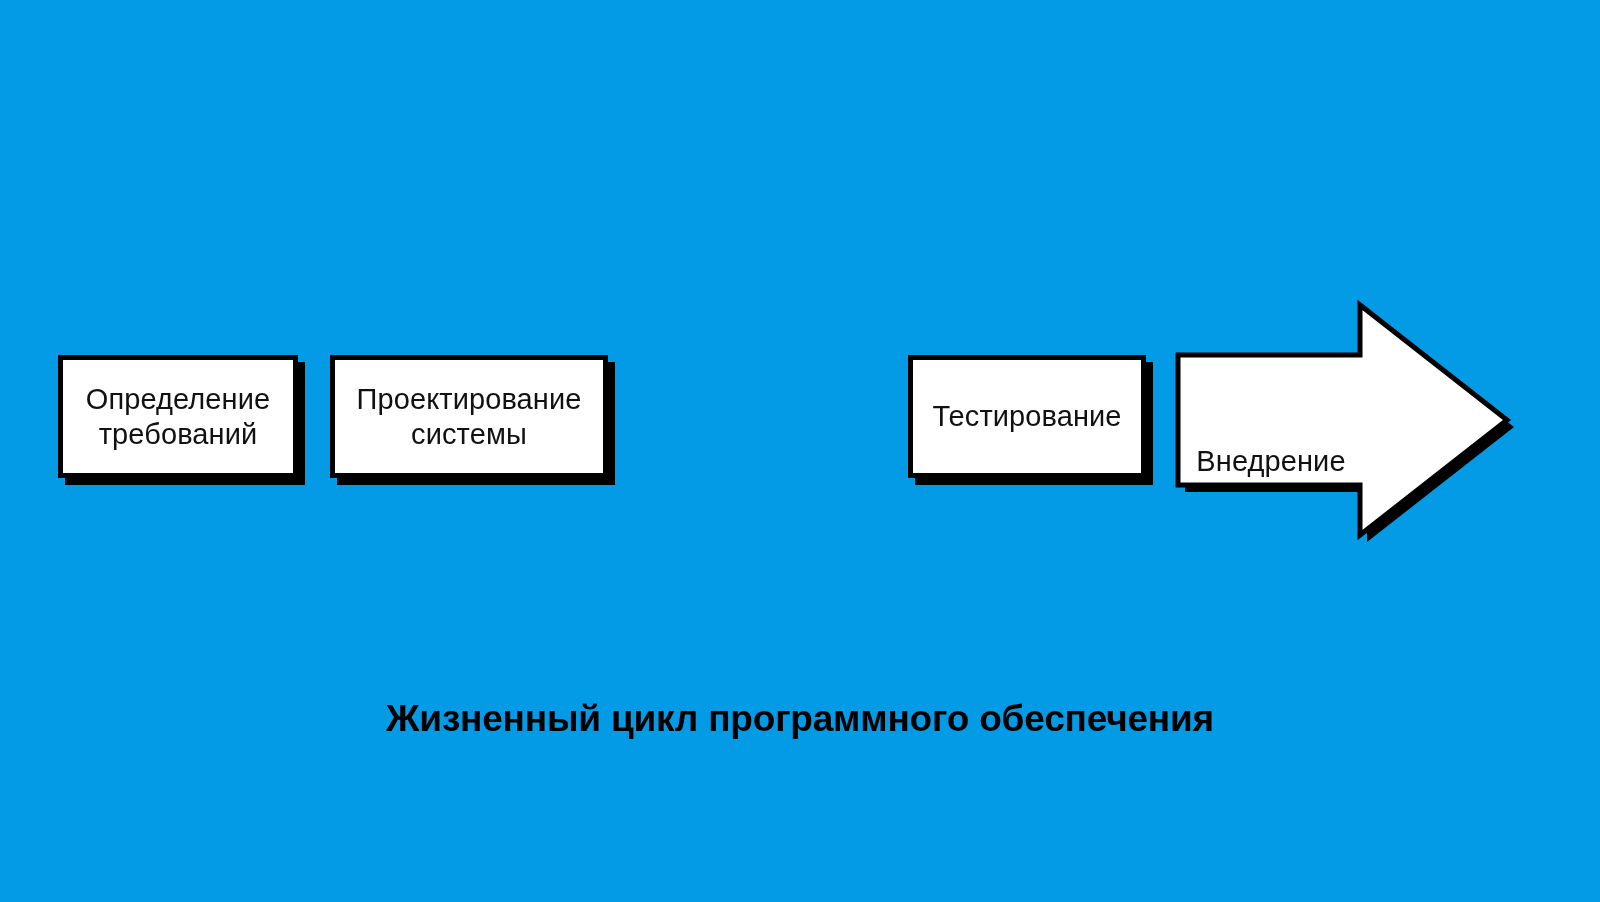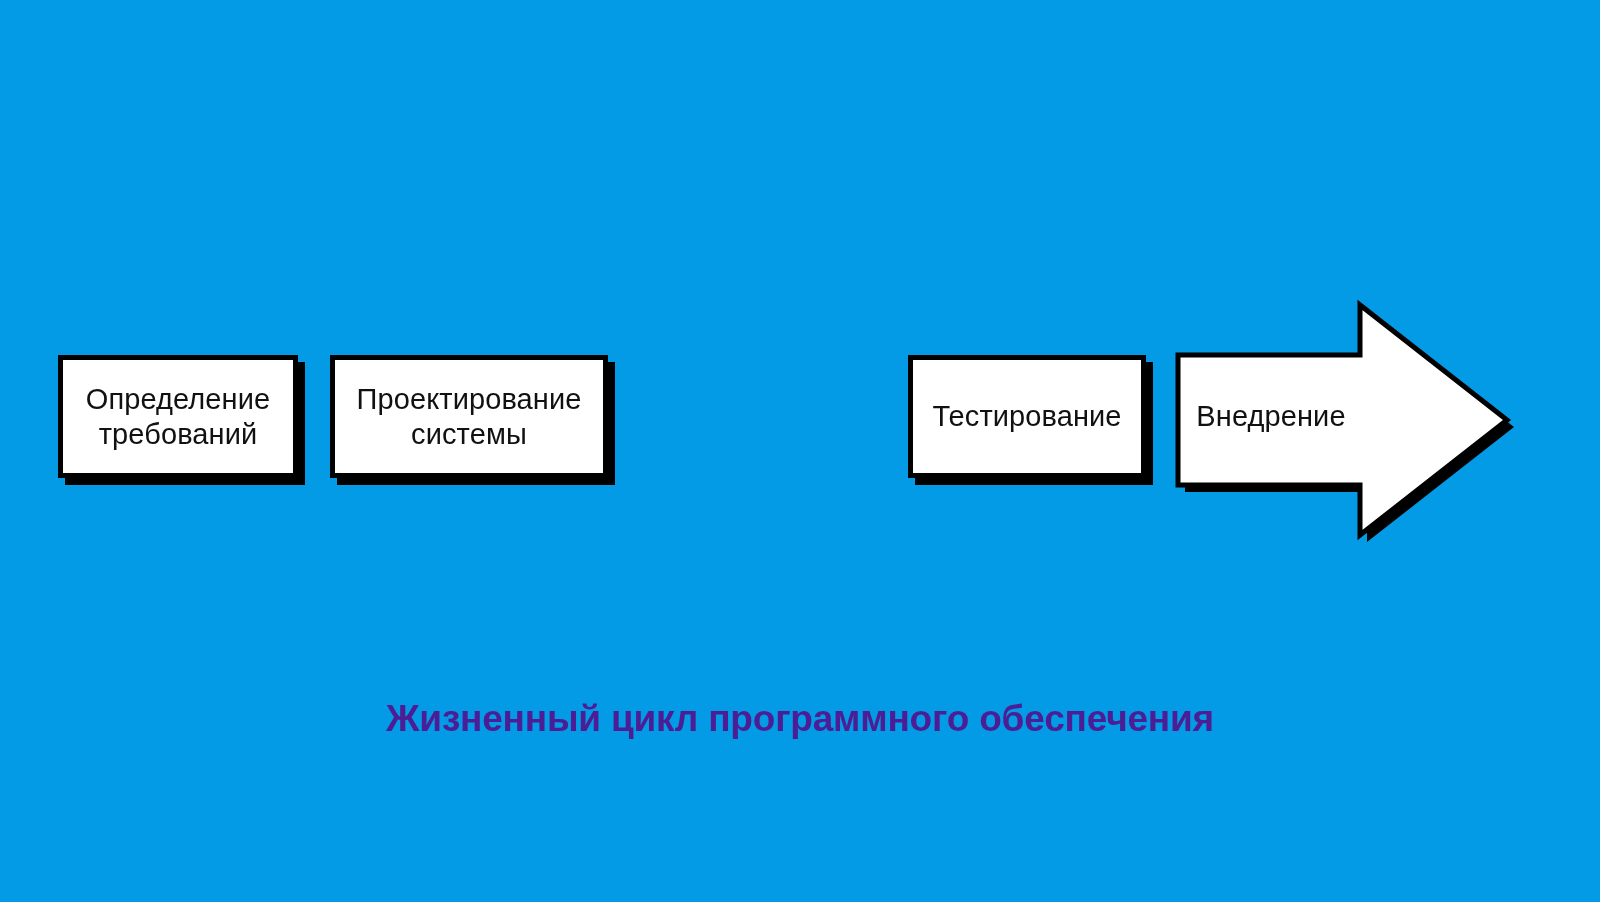--- a/index.html
+++ b/index.html
@@ -59,36 +59,36 @@
     inset: 0;
     display: block;
   }
   #arrow-label-wrap {
     position: absolute;
     left: 8px;
     top: 63px;
     width: 186px;
     height: 123px;
     display: flex;
-    align-items: center;
+    align-items: flex-end;
     justify-content: center;
   }
   #arrow-label-wrap .stage-label {
     position: relative;
     z-index: 2;
   }
 
   
   #caption {
     position: absolute;
     left: 0;
     top: 698px;
     width: 1600px;
     text-align: center;
-    color: #4c1d95;
+    color: #000000;
     font-size: 37px;
     font-weight: bold;
     letter-spacing: -0.2px;
   }
 </style>
 </head>
 <body>
 
 <div id="canvas">
 

